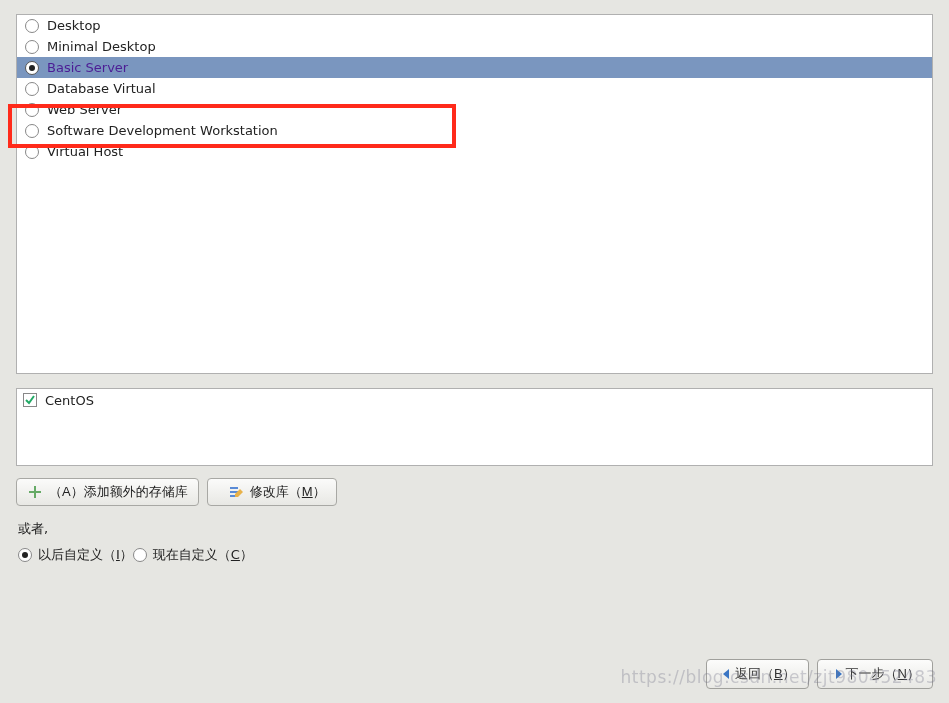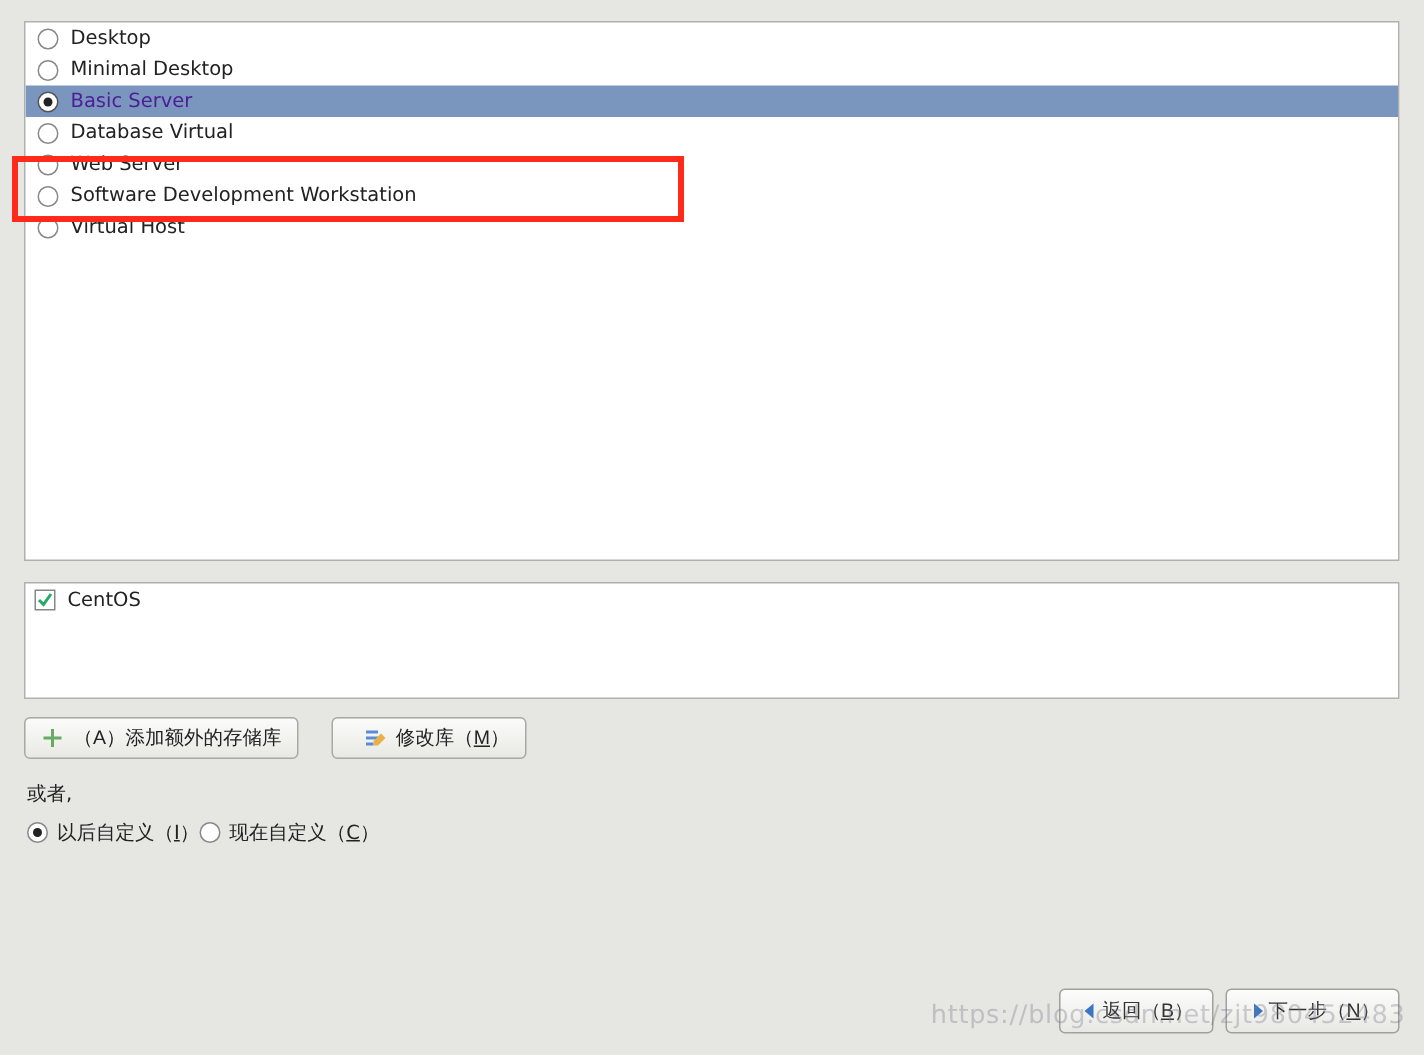--- a/index.html
+++ b/index.html
@@ -11,21 +11,21 @@
 .pkg-row.selected{background:#7a96bf;color:#4c1d95}
 .radio{width:12px;height:12px;border:1px solid #888;border-radius:50%;background:#fff;flex:0 0 12px;display:flex;align-items:center;justify-content:center}
 .pkg-row.selected .radio{border-color:#555}
 .radio .dot{width:6px;height:6px;border-radius:50%;background:#222;display:none}
 .pkg-row.selected .radio .dot{display:block}
 .repo-descr{margin:0 0 6px 2px}
 .repos{height:68px;padding:4px 6px}
 .repo-row{display:flex;gap:8px;height:20px}
 .check{width:12px;height:12px;border:1px solid #888;background:#fff;display:flex;align-items:center;justify-content:center;flex:0 0 12px}
 .check svg{width:10px;height:10px}
-.btn-row{display:flex;gap:22px;margin-top:12px}
+.btn-row{display:flex;gap:8px;margin-top:12px}
 .btn{background:linear-gradient(#fbfbfa,#e8e8e4);border:1px solid #a8a8a4;border-radius:4px;height:28px;display:flex;align-items:center;gap:6px;padding:0 10px;font-size:13px;color:#222;cursor:pointer}
 .btn .ic{width:16px;height:16px;display:flex;align-items:center;justify-content:center;font-size:15px}
 .or-label{margin:14px 0 8px 2px}
 .customize-row{display:flex;align-items:center;margin-left:2px}
 .opt{display:flex;align-items:center;gap:6px}
 .nav-row{position:absolute;right:16px;bottom:14px;display:flex;gap:8px}
 .nav-btn{background:linear-gradient(#fcfcfb,#e8e8e4);border:1px solid #a0a09c;border-radius:4px;height:30px;display:flex;align-items:center;gap:0;padding:0 12px;font-size:13px;color:#333;cursor:pointer}
 .nav-btn .arrow{width:16px;height:16px}
 .accel{text-decoration:underline}
 .highlight-box{position:absolute;border:4px solid #ff2a1a;pointer-events:none;z-index:5}

